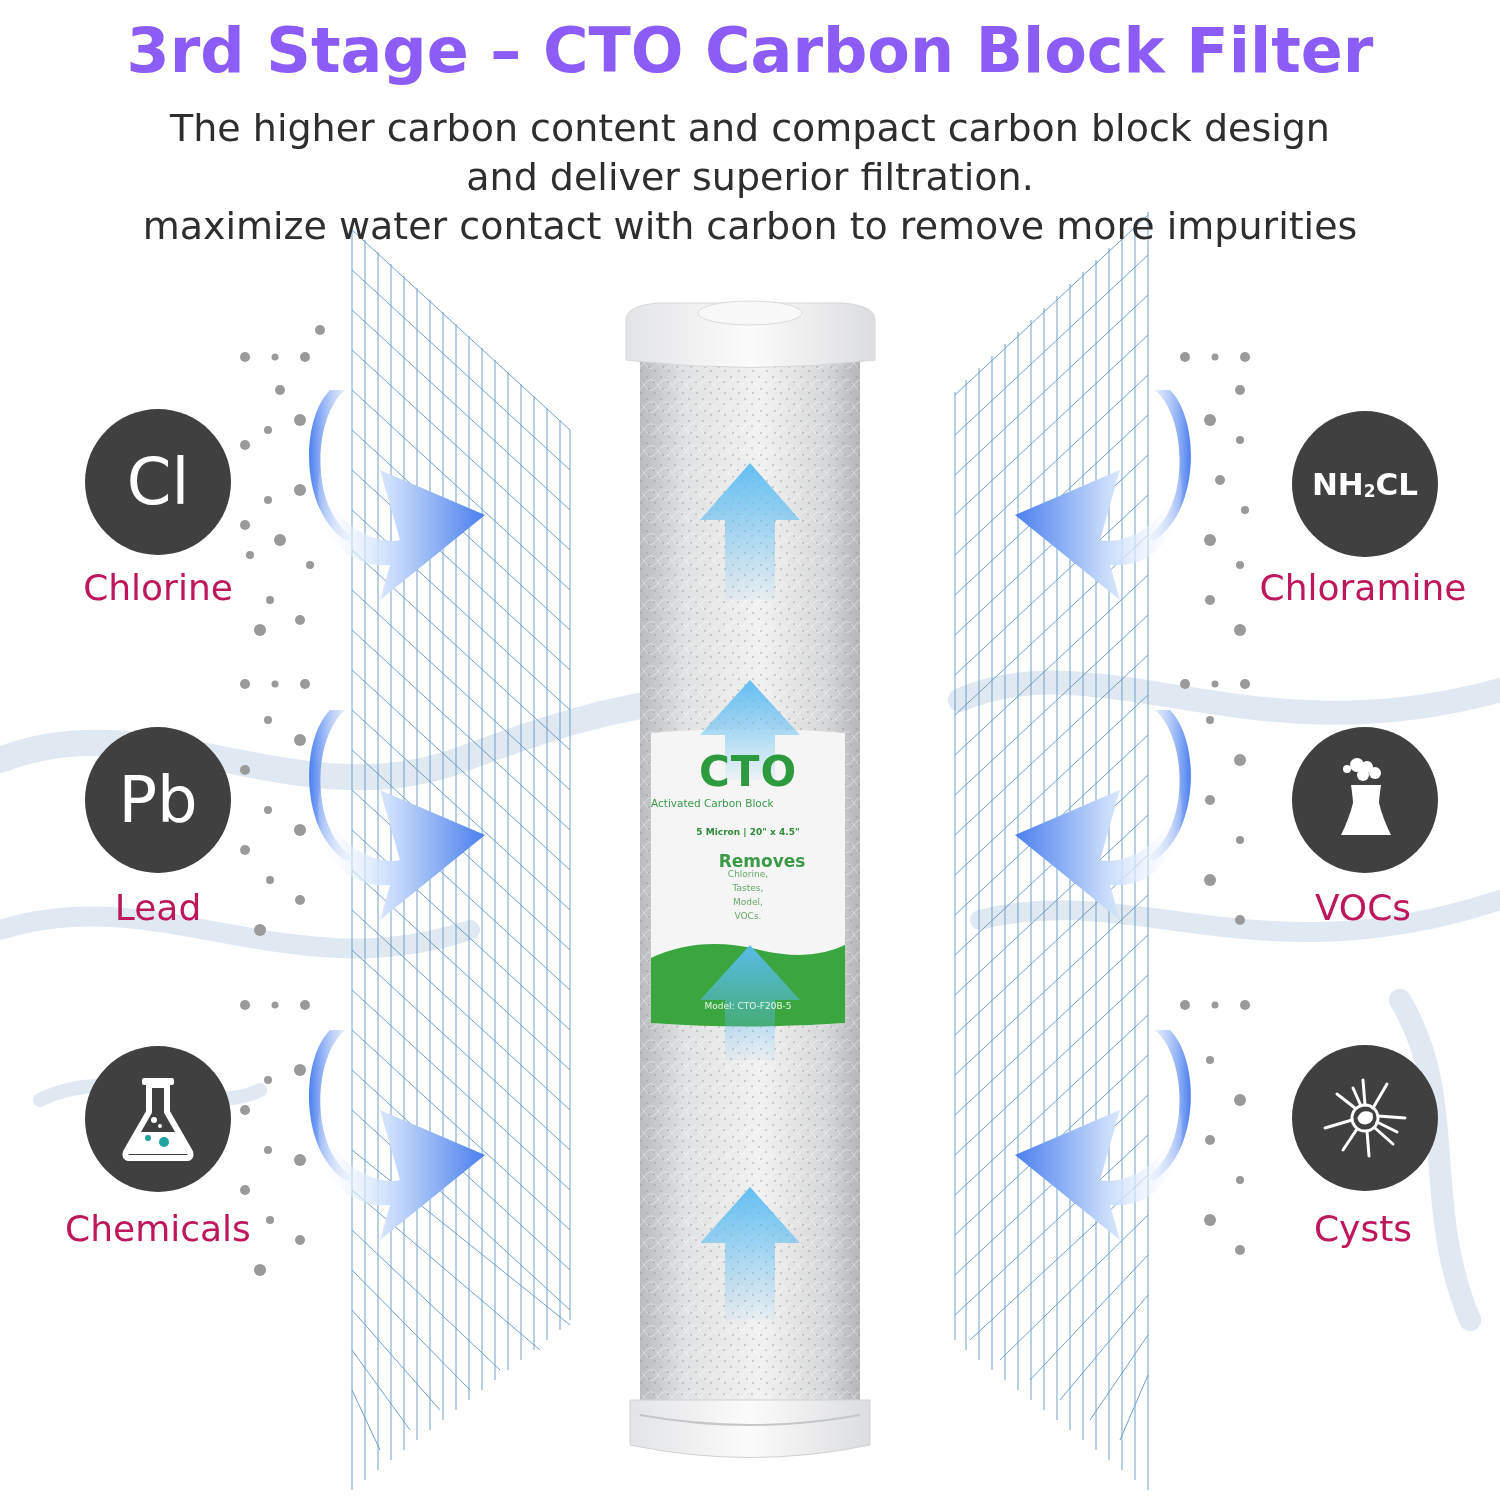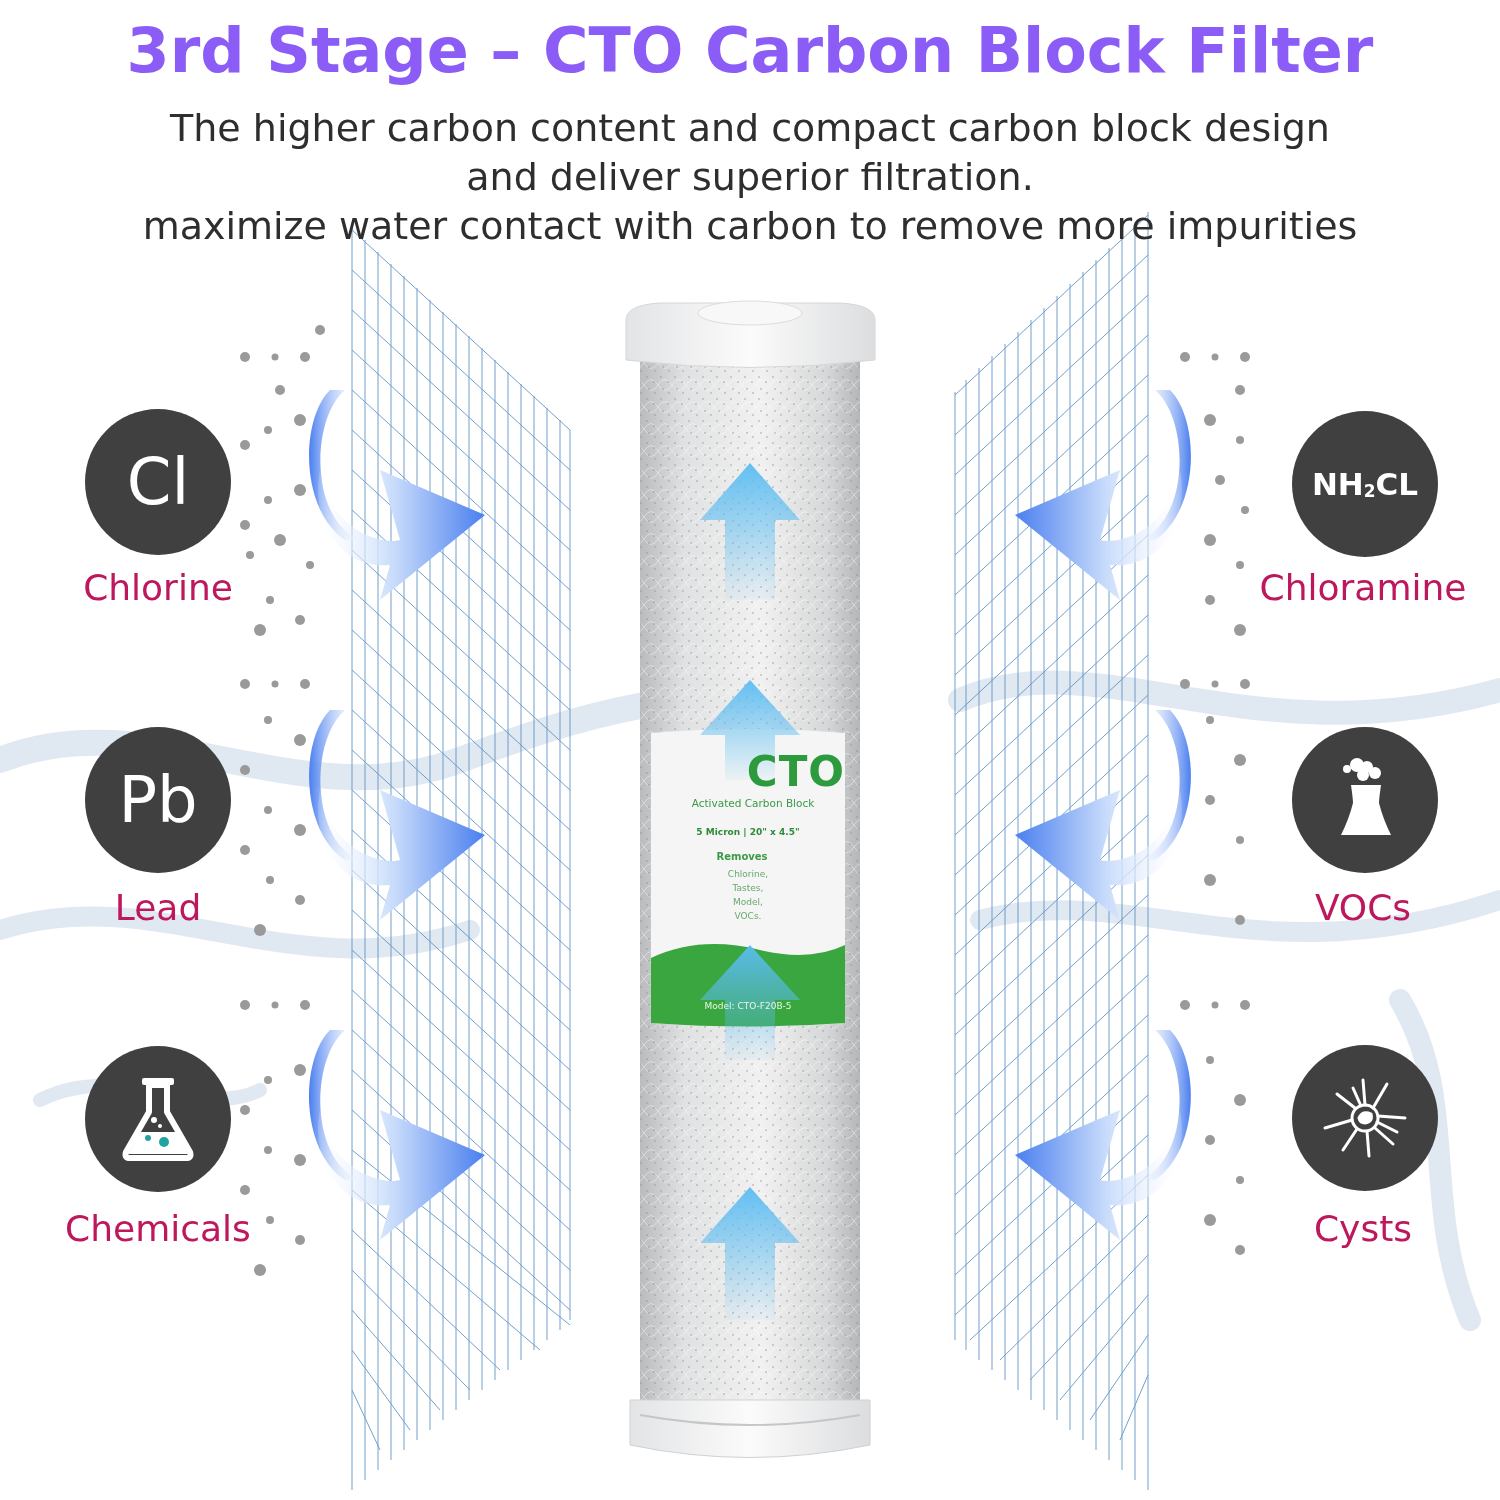--- a/index.html
+++ b/index.html
@@ -6,24 +6,24 @@
   body { width: 1500px; height: 1500px; background: #ffffff; position: relative; overflow: hidden; font-family: "DejaVu Sans", sans-serif; }
   .title { position: absolute; top: 14px; left: 0; width: 1500px; text-align: center; font-family: "DejaVu Sans", sans-serif; font-weight: bold; font-size: 62px; letter-spacing: 0px; color: #8b5cf6; }
   .subtitle { position: absolute; top: 104px; left: 60px; width: 1380px; text-align: center; font-family: "DejaVu Sans", sans-serif; font-size: 38px; line-height: 49px; color: #2e2e2e; }
   .bg-layer { position: absolute; left: 0; top: 0; width: 1500px; height: 1500px; }
   .badge { position: absolute; width: 146px; height: 146px; border-radius: 50%; background: #404040; display: flex; align-items: center; justify-content: center; color: #fff; }
   .badge-text { font-family: "DejaVu Sans", sans-serif; font-size: 64px; font-weight: normal; color: #fff; }
   .badge-text.small { font-size: 31px; font-weight: bold; }
   .badge-text sub { font-size: 17px; vertical-align: -2px; }
   .label { position: absolute; width: 240px; text-align: center; font-family: "DejaVu Sans", sans-serif; font-size: 36px; color: #be185d; }
   .cartridge-label { position: absolute; left: 651px; top: 733px; width: 194px; height: 290px; }
-  .cto { position: absolute; top: 14px; width: 194px; text-align: right; font-family: "DejaVu Sans", sans-serif; font-weight: bold; font-size: 42px; color: #2e9a3e; letter-spacing: 1px; }
-  .acb { position: absolute; top: 64px; width: 204px; text-align: center; font-size: 10.5px; color: #3b9a48; }
+  .cto { position: absolute; top: 14px; width: 194px; text-align: center; font-family: "DejaVu Sans", sans-serif; font-weight: bold; font-size: 42px; color: #2e9a3e; letter-spacing: 1px; }
+  .acb { position: absolute; top: 64px; width: 204px; font-size: 10.5px; color: #3b9a48; }
   .spec { position: absolute; top: 94px; width: 194px; text-align: center; font-size: 9px; font-weight: bold; color: #2f8a3a; }
-  .removes { position: absolute; top: 118px; width: 182px; text-align: center; font-size: 10px; font-weight: bold; color: #3b9a48; }
+  .removes { position: absolute; top: 118px; width: 182px; text-align: center; font-size: 17px; font-weight: bold; color: #3b9a48; margin-left: 20px; }
   .rm-item { position: absolute; width: 194px; text-align: center; font-size: 9px; color: #6aa86f; }
   .model { position: absolute; top: 268px; width: 194px; text-align: center; font-size: 9px; color: #e9f7e6; }
 </style>
 </head>
 <body>
 
 <svg class="bg-layer" viewBox="0 0 1500 1500" xmlns="http://www.w3.org/2000/svg">
   <defs>
     <linearGradient id="arrowL" x1="0" y1="0" x2="1" y2="0">
       <stop offset="0" stop-color="#ffffff" stop-opacity="0.2"></stop>

